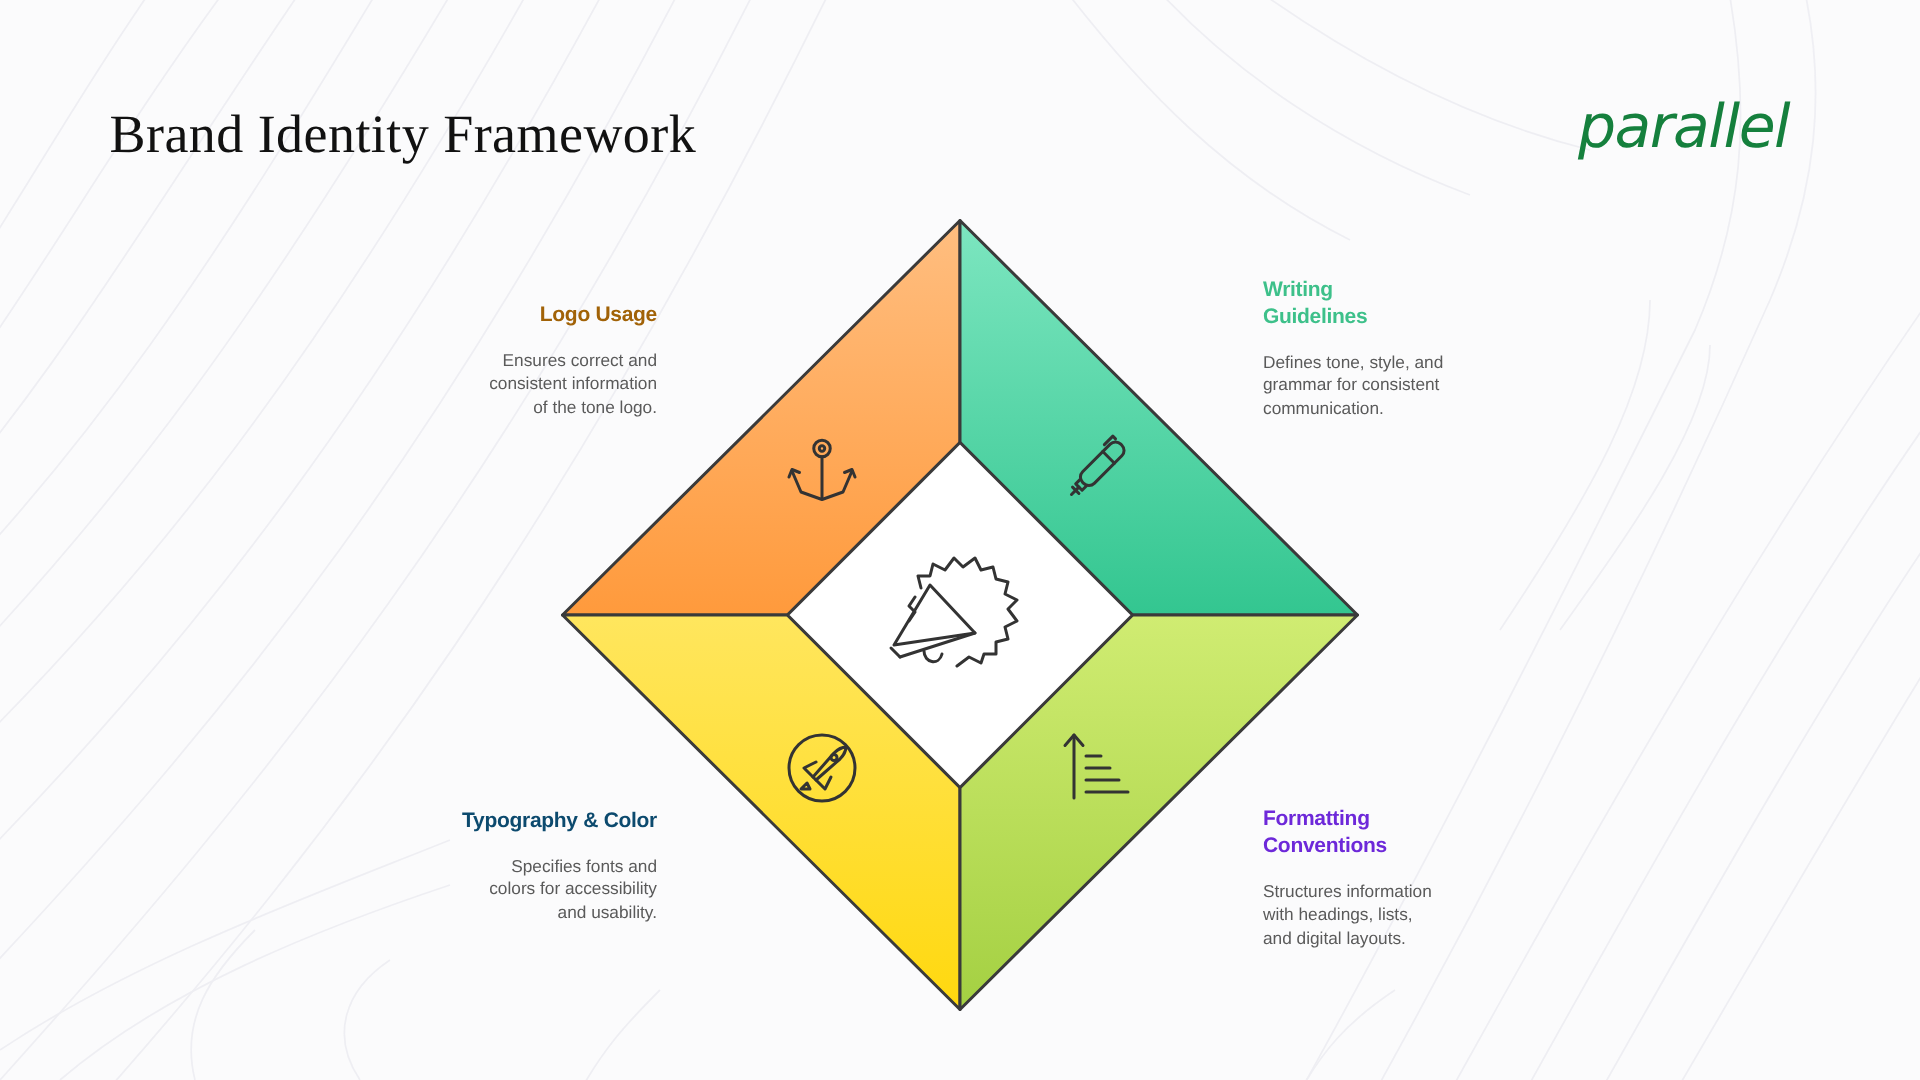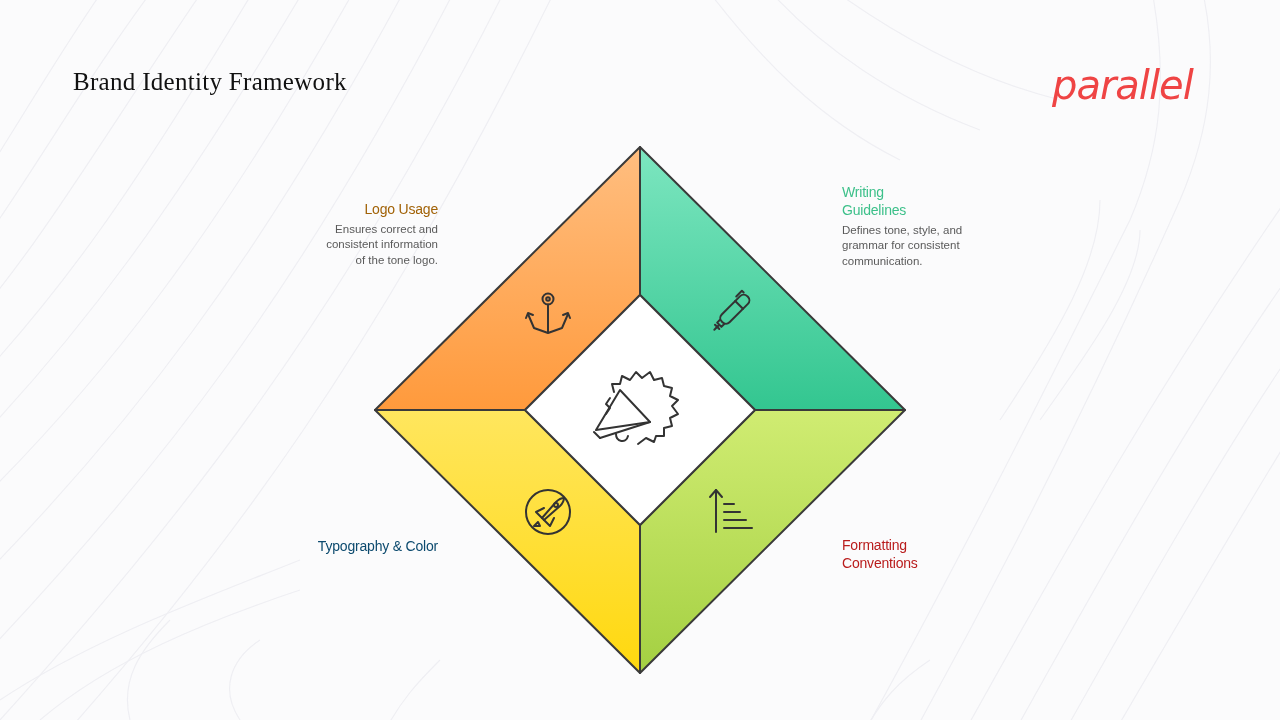--- a/index.html
+++ b/index.html
@@ -5,36 +5,36 @@
   html, body { margin: 0; padding: 0; }
   body {
     width: 1280px; height: 720px; overflow: hidden; position: relative;
     background: #fbfbfc;
     font-family: "Liberation Sans", "DejaVu Sans", sans-serif;
   }
   .bg-pattern { position: absolute; inset: 0; z-index: 0; }
   .title {
     position: absolute; left: 73px; top: 68px;
     font-family: "Liberation Serif", "DejaVu Serif", serif;
-    font-size: 25px; color: #111; letter-spacing: 0.3px;
+    font-size: 36px; color: #111; letter-spacing: 0.3px;
     margin: 0; font-weight: normal; z-index: 2;
   }
   .logo {
     position: absolute; left: 1052px; top: 62px;
     font-family: "DejaVu Sans", sans-serif;
-    font-size: 40px; font-style: italic; color: #ef4444;
+    font-size: 40px; font-style: italic; color: #15803d;
     letter-spacing: -1px; z-index: 2;
   }
   .diagram { position: absolute; left: 0; top: 0; width: 1280px; height: 720px; z-index: 1; }
   .block { position: absolute; z-index: 2; }
   .block .head {
-    font-weight: normal; font-size: 14px; line-height: 18px; letter-spacing: -0.2px;
+    font-weight: bold; font-size: 14px; line-height: 18px; letter-spacing: -0.2px;
   }
   .block .desc {
-    margin-top: 4px; font-size: 11.5px; line-height: 15.3px; color: #5a5a5a;
+    margin-top: 16px; font-size: 11.5px; line-height: 15.3px; color: #5a5a5a;
   }
   .block.right-align { text-align: right; }
   .block.left-align { text-align: left; }
 </style>
 </head>
 <body>
 
 <svg class="bg-pattern" width="1280" height="720" viewBox="0 0 1280 720">
   <g fill="none" stroke="#ececf1" stroke-width="1.2" opacity="0.8">
     <path d="M-60 420 C 60 300, 140 180, 260 -20"></path>
@@ -171,20 +171,30 @@
   </div>
   <div class="desc">
     <div>Defines tone, style, and</div>
     <div>grammar for consistent</div>
     <div>communication.</div>
   </div>
 </div>
 
 <div class="block right-align" style="left:268px; top:537px; width:170px;">
   <div class="head" style="color:#0c4a6e;">Typography &amp; Color</div>
+  <div class="desc">
+    <div>Specifies fonts and</div>
+    <div>colors for accessibility</div>
+    <div>and usability.</div>
+  </div>
 </div>
 
 <div class="block left-align" style="left:842px; top:536px; width:160px;">
-  <div class="head" style="color:#b91c1c;">
+  <div class="head" style="color:#6d28d9;">
     <div>Formatting</div>
     <div>Conventions</div>
   </div>
+  <div class="desc">
+    <div>Structures information</div>
+    <div>with headings, lists,</div>
+    <div>and digital layouts.</div>
+  </div>
 </div>
 
 </body></html>

